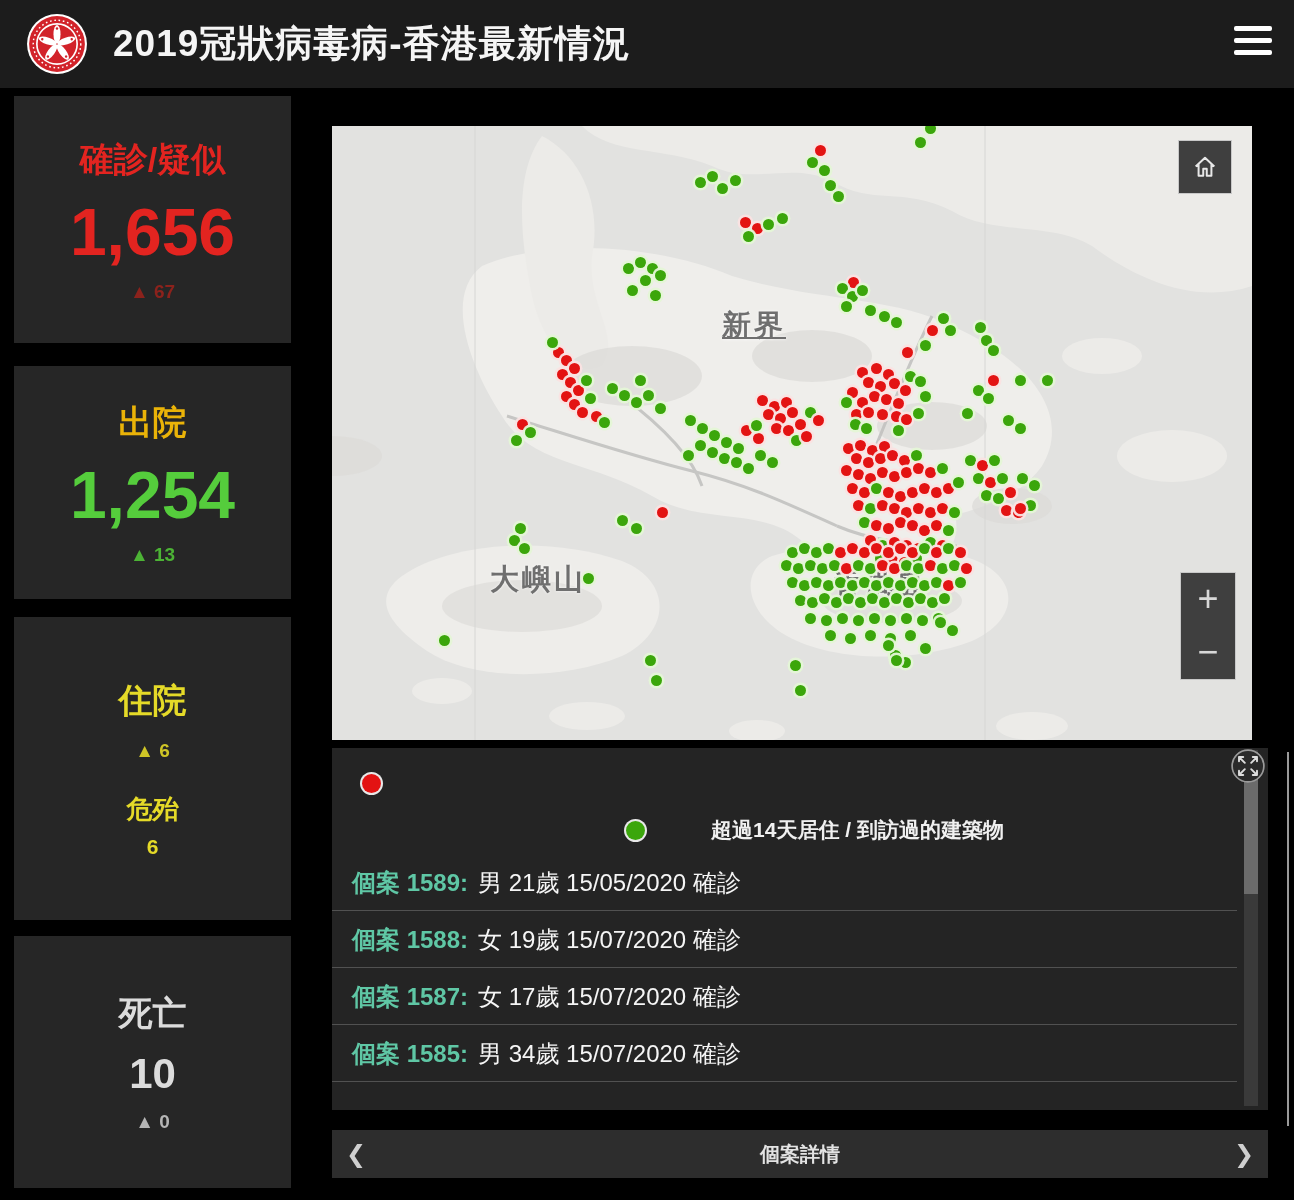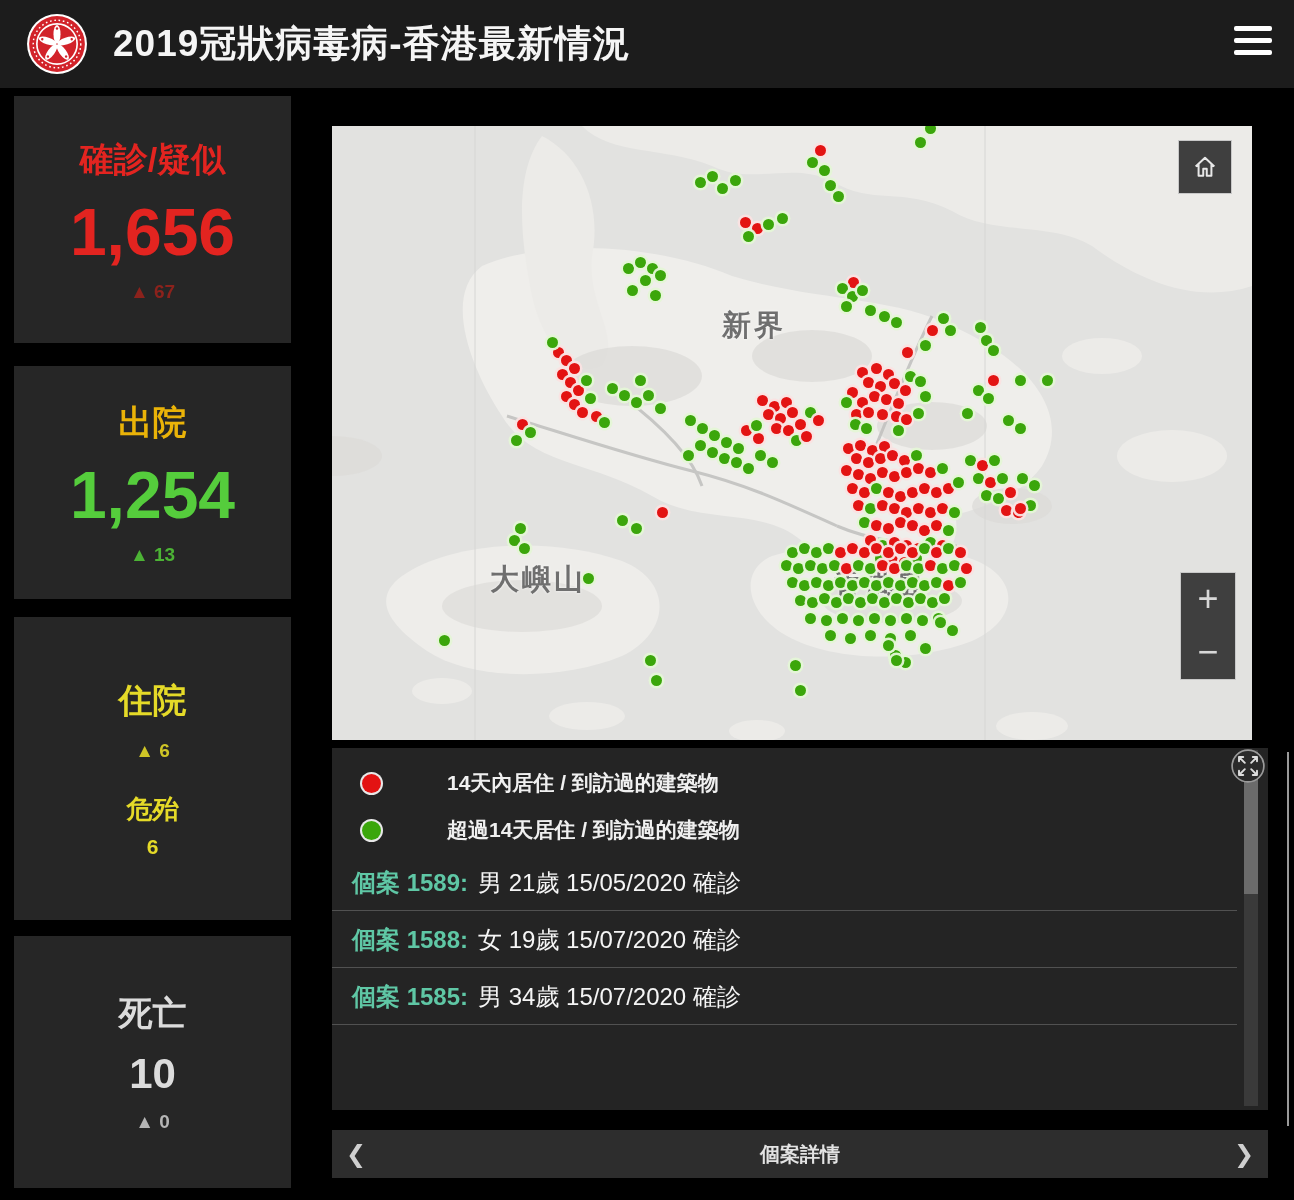--- a/index.html
+++ b/index.html
@@ -171,21 +171,21 @@
         <path d="M290,270 C330,300 360,330 370,360"></path>
         <path d="M540,330 C560,280 580,230 600,190"></path>
       </g>
       <g stroke="#d6d6d4" stroke-width="1" fill="none">
         <line x1="143" y1="0" x2="143" y2="614"></line>
         <line x1="653" y1="0" x2="653" y2="614"></line>
       </g>
     </svg>
 
     <div id="map-labels">
-        <div class="map-label" style="left: 390px; top: 180px;">新界</div>
+        <div class="map-label" style="left: 390px; top: 180px; text-decoration: underline;">新界</div>
         <div class="map-label" style="left: 158px; top: 434px;">大嶼山</div>
         <div class="map-label" style="left: 501px; top: 440px;">香港島</div>
       </div>
     <div id="map-dots">
         <div class="dot g" style="left: 290.5px; top: 136.5px;"></div>
         <div class="dot g" style="left: 302.5px; top: 130.5px;"></div>
         <div class="dot g" style="left: 314.5px; top: 136.5px;"></div>
         <div class="dot g" style="left: 322.5px; top: 143.5px;"></div>
         <div class="dot g" style="left: 307.5px; top: 148.5px;"></div>
         <div class="dot g" style="left: 294.5px; top: 158.5px;"></div>
@@ -483,30 +483,30 @@
       <div>+</div>
       <div>−</div>
     </div>
 
   </div>
 
   <div class="detail-panel">
     <div id="legend">
         <div class="legend-row" style="top: 12px;">
           <div class="legend-dot r"></div>
-          <div class="legend-text">14天內居住 / 到訪過的建築物</div>
         </div>
-        <div class="legend-row" style="top: 59px;">
+        <div class="legend-row" style="top: 59px; justify-content: center;">
           <div class="legend-dot g"></div>
           <div class="legend-text">超過14天居住 / 到訪過的建築物</div>
         </div>
       </div>
     <div class="case-list" id="case-list">
         <div class="case-row"><span class="case-id">個案 1589:</span><span class="case-details">男  21歲  15/05/2020 確診</span></div>
         <div class="case-row"><span class="case-id">個案 1588:</span><span class="case-details">女  19歲  15/07/2020 確診</span></div>
+        <div class="case-row"><span class="case-id">個案 1587:</span><span class="case-details">女  17歲  15/07/2020 確診</span></div>
         <div class="case-row"><span class="case-id">個案 1585:</span><span class="case-details">男  34歲  15/07/2020 確診</span></div>
       </div>
     <div class="vscroll">
       <div class="vscroll-thumb"></div>
     </div>
     <svg class="expand-btn" viewBox="0 0 34 34">
       <circle cx="17" cy="17" r="15" fill="#2a2a2a" stroke="#9a9a9a" stroke-width="1.6"></circle>
       <g stroke="#dddddd" stroke-width="1.8" fill="none" stroke-linecap="round">
         <path d="M14 14 L8.5 8.5 M8.5 8.5 h4 M8.5 8.5 v4"></path>
         <path d="M20 14 L25.5 8.5 M25.5 8.5 h-4 M25.5 8.5 v4"></path>

